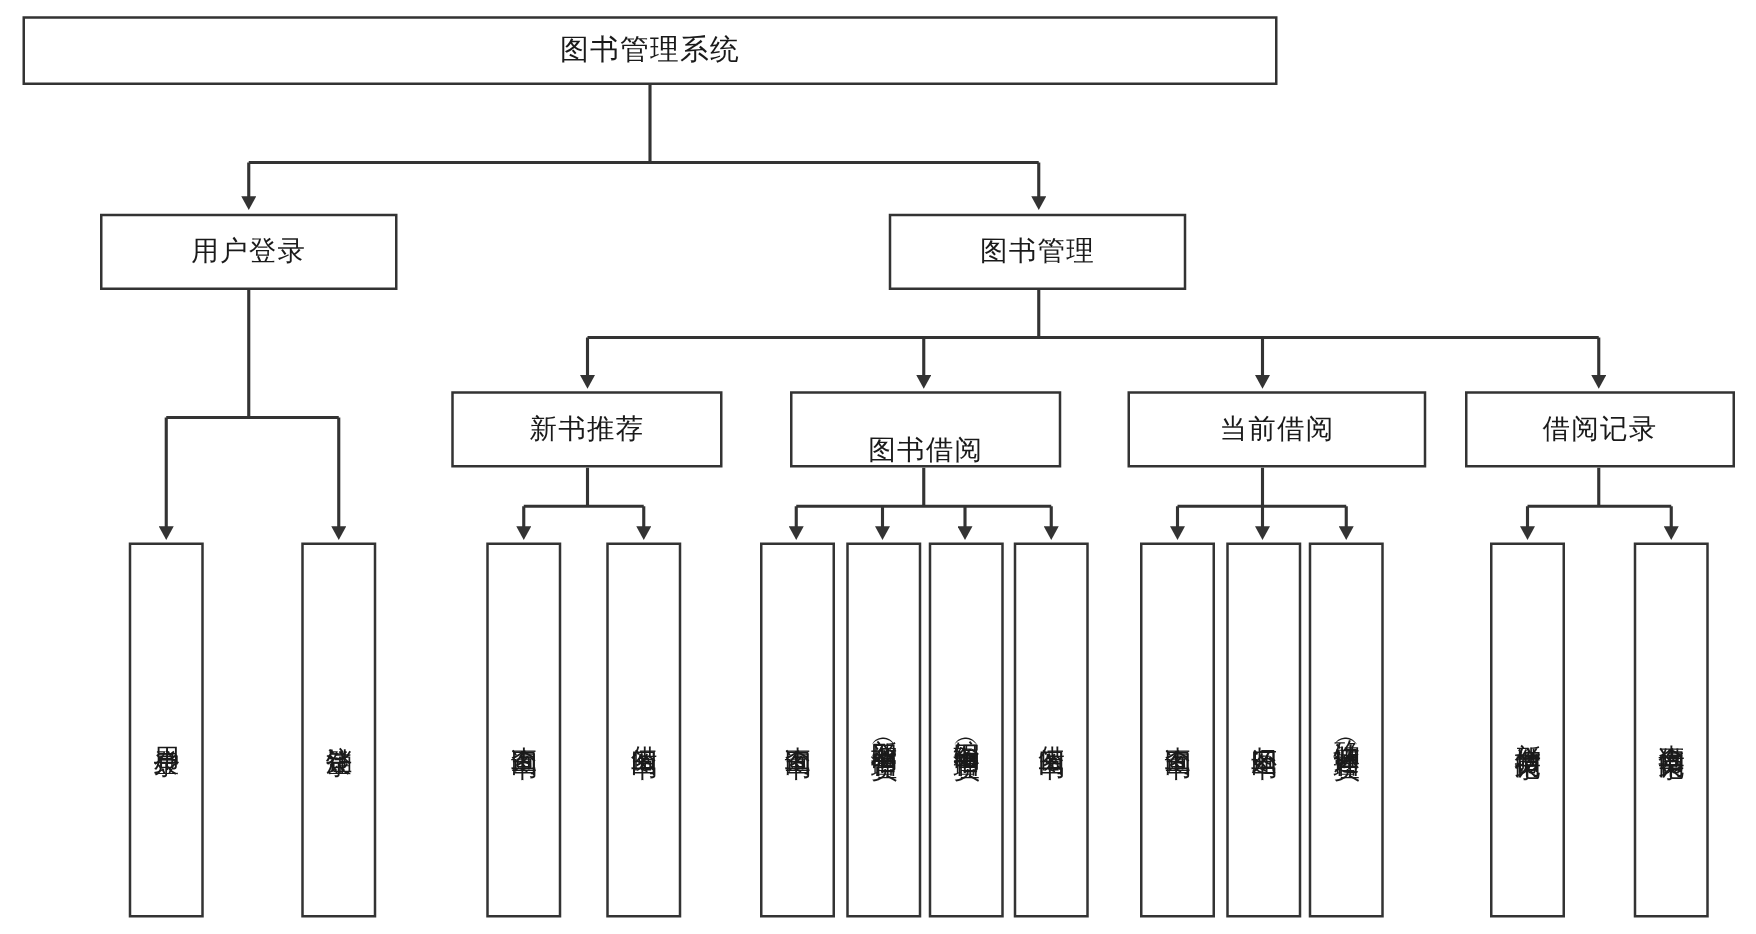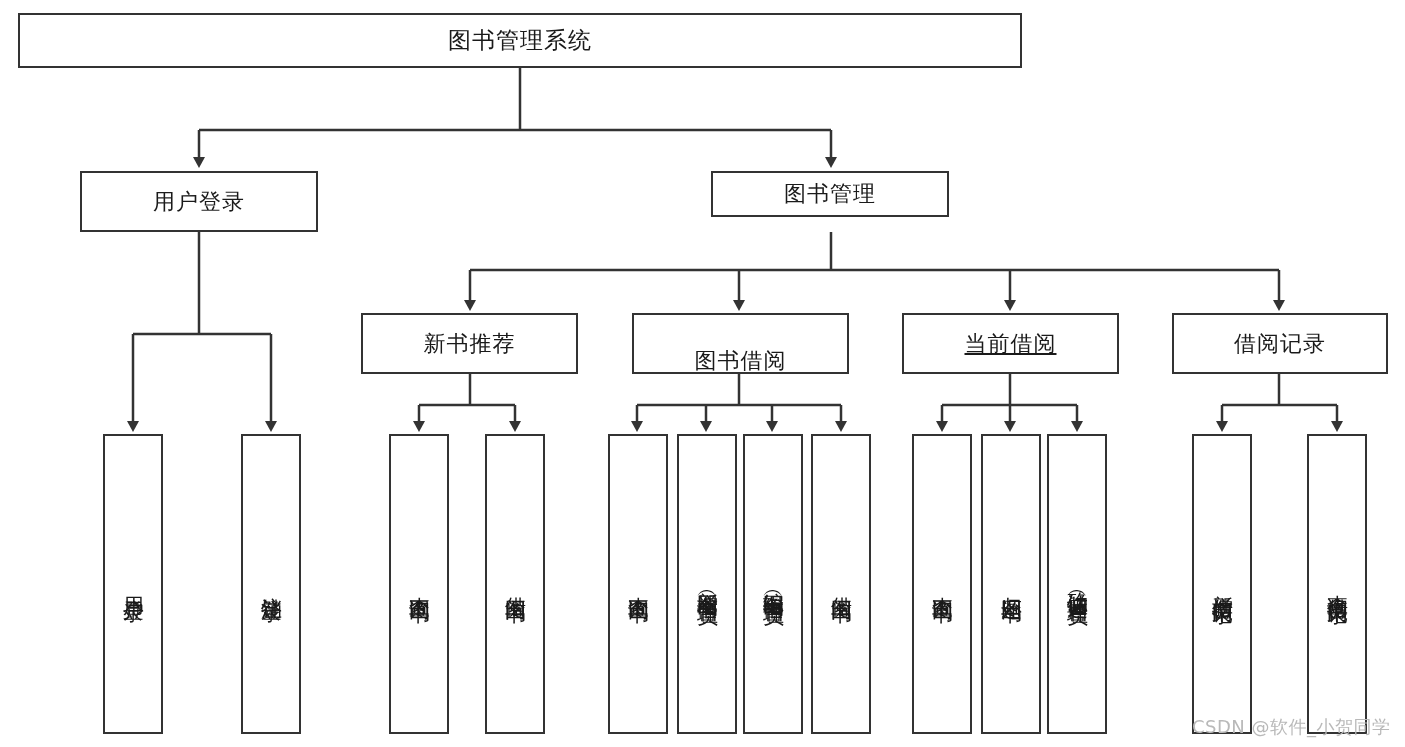--- a/index.html
+++ b/index.html
@@ -124,31 +124,31 @@
     </g>
   </svg>
 
   <div class="node root" style="left:18px; top:13px; width:1004px; height:55px;">
     <span class="label">图书管理系统</span>
   </div>
 
   <div class="node level2" style="left:80px; top:171px; width:238px; height:61px;">
     <span class="label">用户登录</span>
   </div>
-  <div class="node level2" style="left:711px; top:171px; width:238px; height:46px;">
+  <div class="node level2" style="left:711px; top:171px; width:238px; height:61px;">
     <span class="label">图书管理</span>
   </div>
 
   <div class="node level3" style="left:361px; top:313px; width:217px; height:61px;">
     <span class="label">新书推荐</span>
   </div>
   <div class="node level3" style="left:632px; top:313px; width:217px; height:61px;align-items:flex-end;">
     <span class="label">图书借阅</span>
   </div>
-  <div class="node level3" style="left:902px; top:313px; width:217px; height:61px;text-decoration:underline;">
+  <div class="node level3" style="left:902px; top:313px; width:239px; height:61px;">
     <span class="label">当前借阅</span>
   </div>
   <div class="node level3" style="left:1172px; top:313px; width:216px; height:61px;">
     <span class="label">借阅记录</span>
   </div>
 
   <div class="node leaf" style="left:103px; top:434px; width:60px; height:300px;">
     <span class="label">用户登录</span>
   </div>
   <div class="node leaf" style="left:241px; top:434px; width:60px; height:300px;">
@@ -185,15 +185,14 @@
     <span class="label">确认归还（管理员）</span>
   </div>
 
   <div class="node leaf" style="left:1192px; top:434px; width:60px; height:300px;">
     <span class="label">新增借阅记录</span>
   </div>
   <div class="node leaf" style="left:1307px; top:434px; width:60px; height:300px;">
     <span class="label">查询借阅记录</span>
   </div>
 
-  <div class="watermark" style="left:1192px; top:715px;">CSDN @软件_小贺同学</div>
 
 </div>
 
 </body></html>

